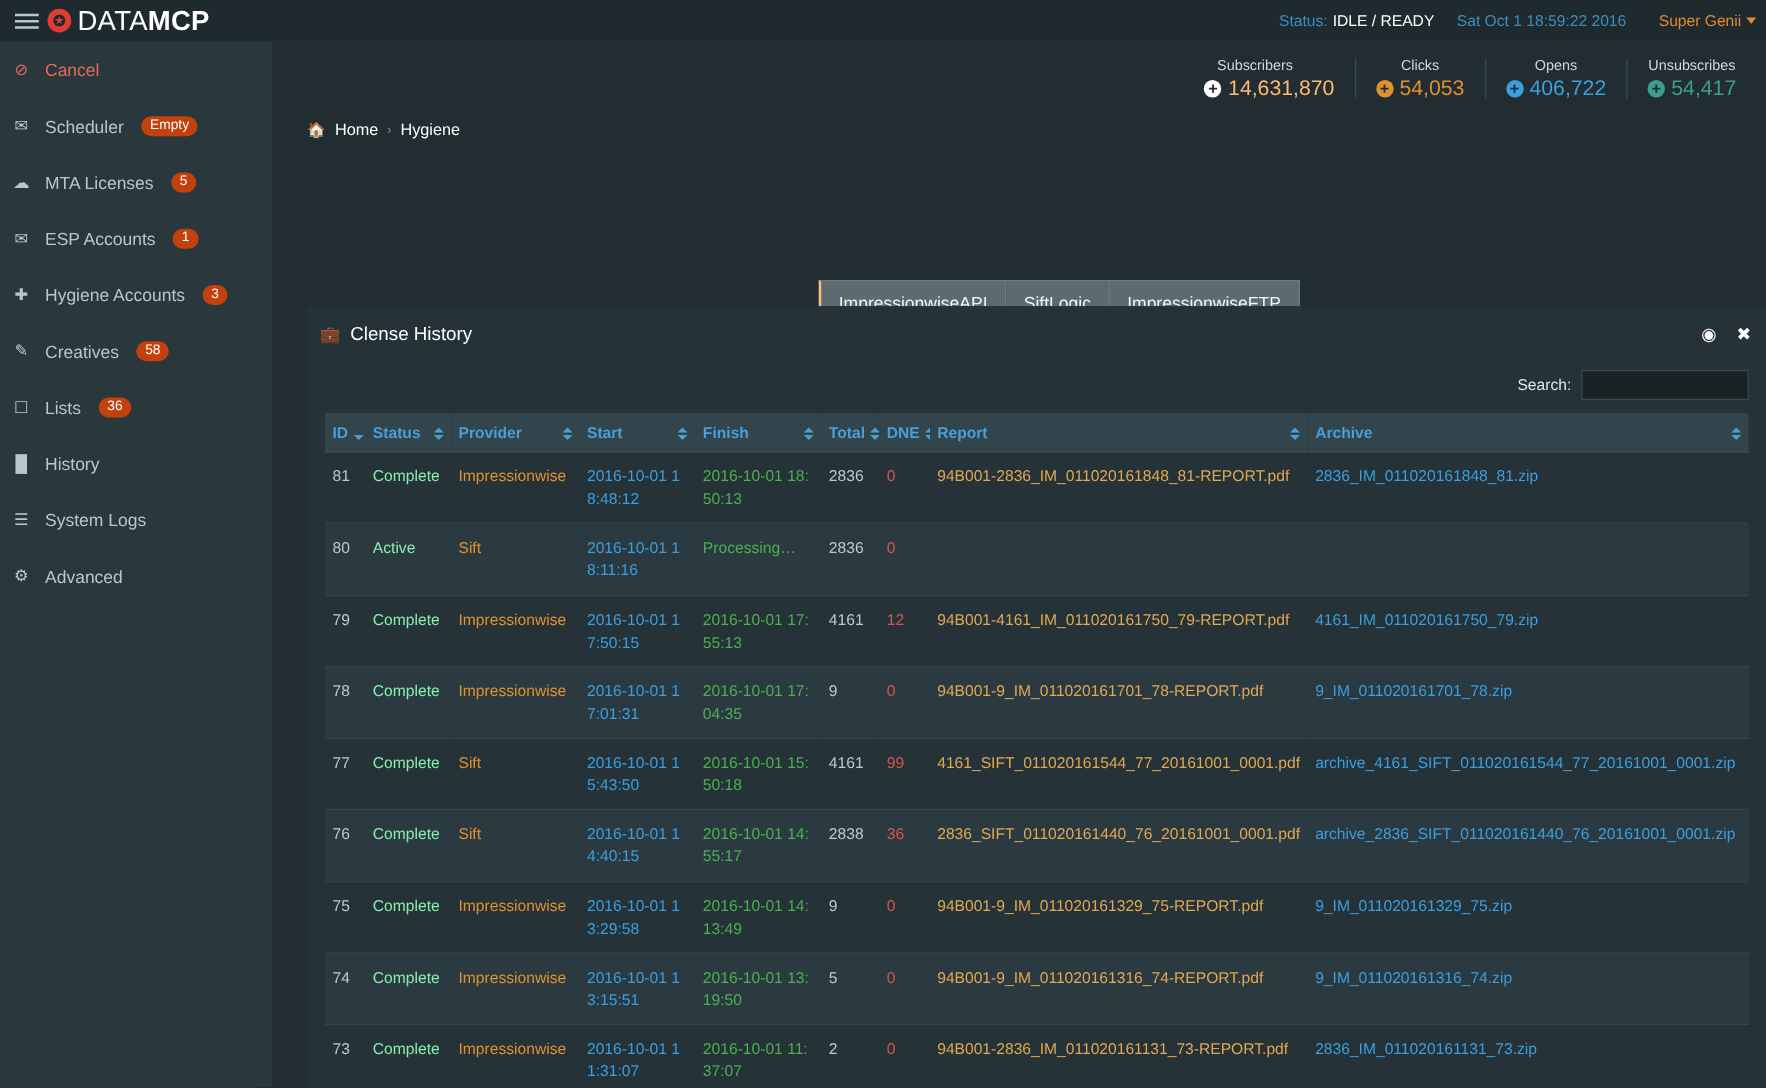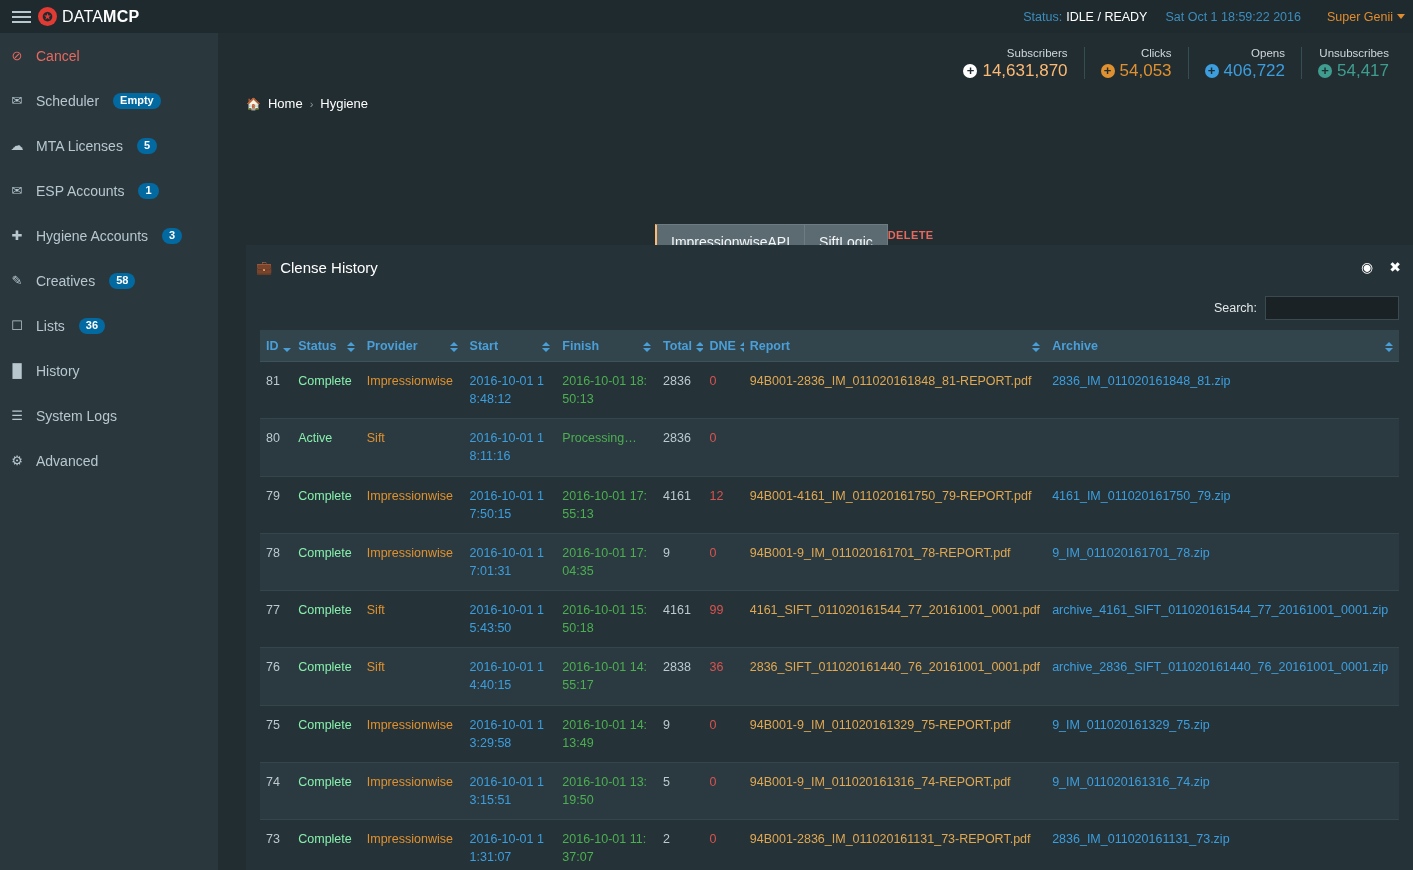--- a/index.html
+++ b/index.html
@@ -22,21 +22,21 @@
     align-items: center; justify-content: center; gap: 3px; cursor: pointer;
     padding-left: 4px;
   }
   #hamburger span { display: block; width: 19px; height: 2px; background: #b8c7ce; }
   .logo-wrap { display: flex; align-items: center; gap: 5px; }
   .logo-mark {
     width: 19px; height: 19px; border-radius: 50%; background: #e23b34;
     display: flex; align-items: center; justify-content: center;
     color: #1f2a2f; font-size: 12px; font-weight: bold; line-height: 1;
   }
-  .logo-text { font-size: 16px; color: #ffffff; letter-spacing: .2px; }
+  .logo-text { font-size: 22px; color: #ffffff; letter-spacing: .2px; }
   .logo-text .thin { font-weight: 300; }
   .logo-text .bold { font-weight: 700; }
 
   #topbar-right {
     margin-left: auto; display: flex; align-items: center; height: 33px;
     font-size: 12.5px; padding-right: 8px;
   }
   .status-lbl { color: #3c8dbc; margin-left: 44px; }
   .status-val { color: #ffffff; margin-left: 4px; }
   .clock { color: #3c8dbc; margin-left: 18px; }
@@ -51,35 +51,35 @@
   .side-item {
     height: 45px; display: flex; align-items: center; padding-left: 8px;
     font-size: 14px; color: #b8c7ce; cursor: pointer; gap: 10px;
   }
   .side-item .s-ico {
     width: 18px; text-align: center; font-size: 13px; color: #b8c7ce; flex: 0 0 18px;
   }
   .side-item.cancel { color: #e8685e; }
   .side-item.cancel .s-ico { color: #e8685e; }
   .badge {
-    background: #0369a1; color: #ffffff; border-radius: 9px;
+    background: #c2410c; color: #ffffff; border-radius: 9px;
     font-size: 11px; padding: 2px 7px 3px; line-height: 1; margin-left: 4px;
-    font-weight: 700;
+    font-weight: 400;
   }
 
   
   #main {
     position: absolute; left: 218px; top: 33px; width: 1195px; height: 837px;
     background: #222d32;
   }
 
   #stats {
     position: absolute; right: 8px; top: 14px; display: flex; align-items: flex-start;
   }
-  .stat { padding: 0 16px; border-left: 1px solid #384c54; text-align: right; }
+  .stat { padding: 0 16px; border-left: 1px solid #384c54; text-align: center; }
   .stat:first-child { border-left: none; }
   .stat .s-lbl { font-size: 11.5px; color: #cfd8dc; display: block; margin-bottom: 3px; }
   .stat .s-val { font-size: 17px; display: flex; align-items: center; gap: 5px; line-height: 1; }
   .plus { width: 14px; height: 14px; border-radius: 50%; display: inline-flex;
           align-items: center; justify-content: center; font-size: 13px; font-weight: bold;
           color: #222d32; line-height: 1; flex: 0 0 14px; }
   .plus::before { content: "+"; font-size: 13px; margin-top: -1px; }
 
   #breadcrumb {
     position: absolute; left: 28px; top: 63px; display: flex; align-items: center;
@@ -290,20 +290,21 @@
   <div id="services">
       <div class="svc-col">
         <div class="svc-btn">ImpressionwiseAPI</div>
         <div class="svc-del">DELETE</div>
       </div>
       <div class="svc-col">
         <div class="svc-btn">SiftLogic</div>
         <div class="svc-del">DELETE</div>
       </div>
       <div class="svc-col">
+        <div class="svc-btn">ImpressionwiseFTP</div>
         <div class="svc-del">DELETE</div>
       </div>
     </div>
 
   <div id="panel">
     <div id="panel-head">
       <div id="panel-title">
         <span class="kit-ico">💼</span>
         <span>Clense History</span>
       </div>

